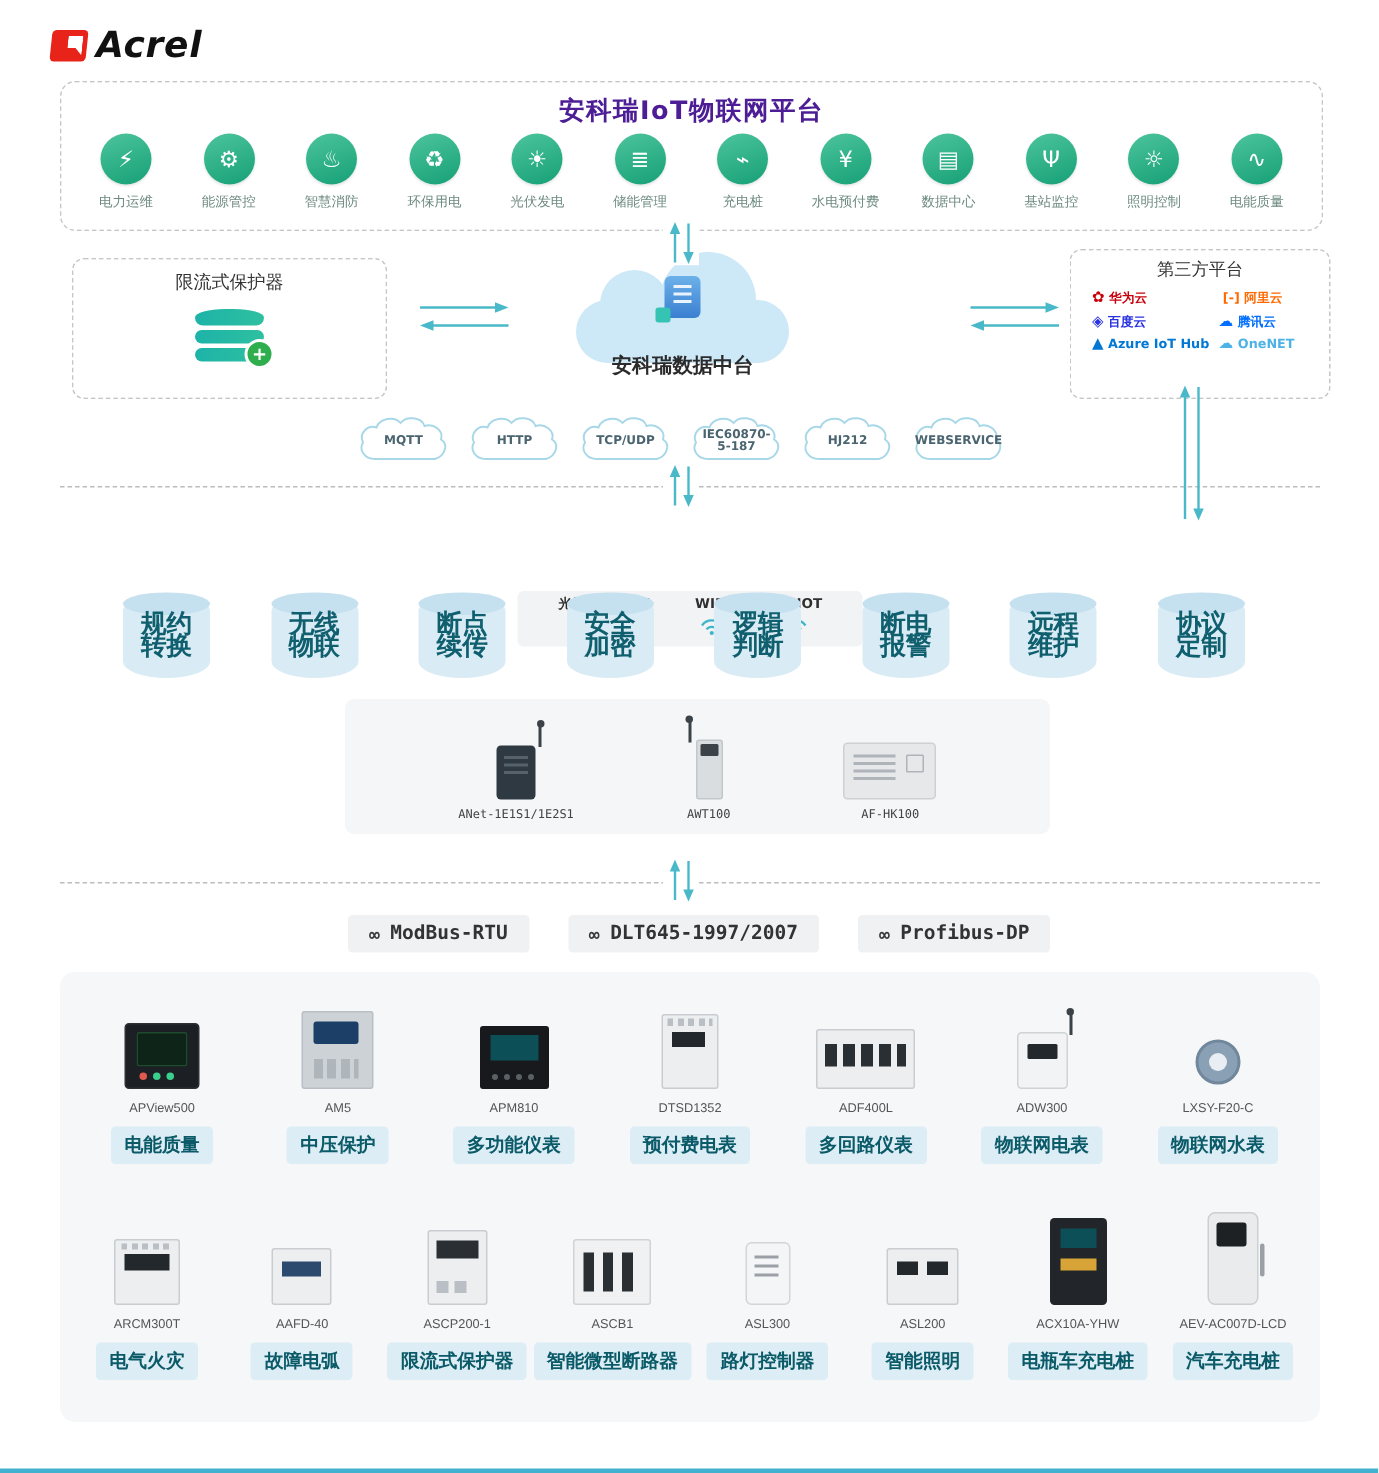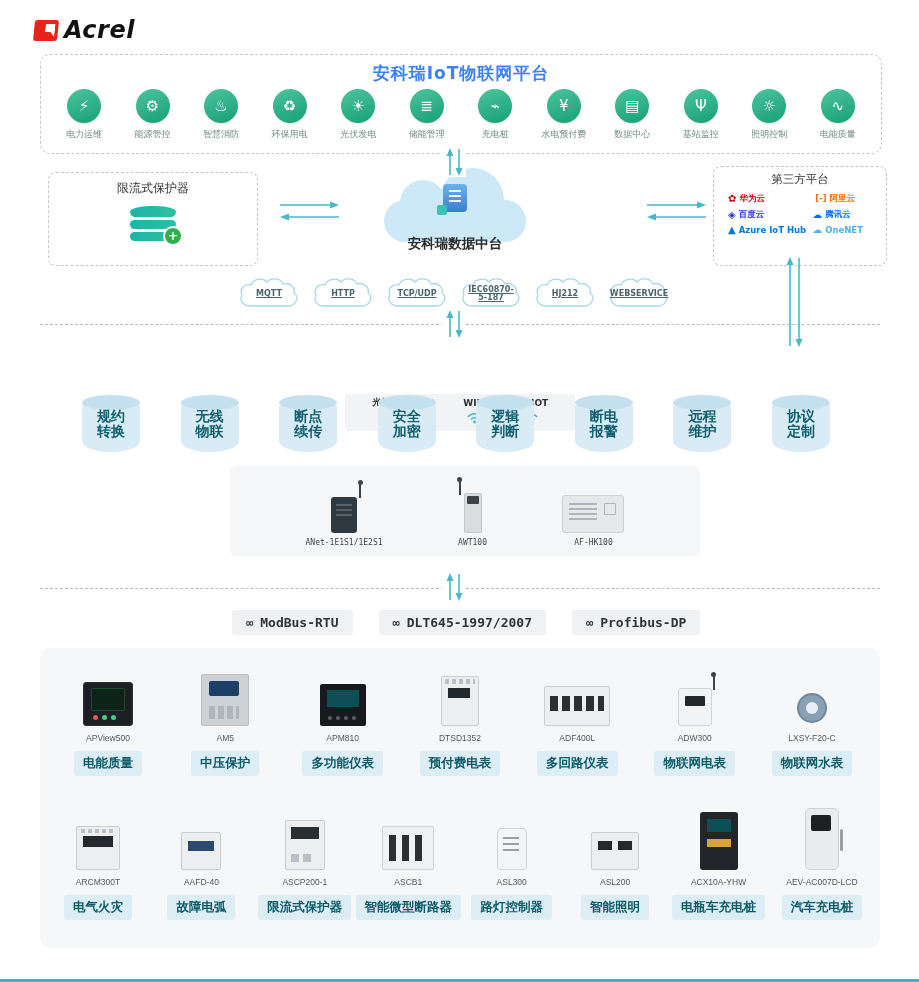--- a/index.html
+++ b/index.html
@@ -8,21 +8,21 @@
 
   
   .logo{position:absolute;left:34px;top:16px;display:flex;align-items:center;gap:6px;}
   .logo-flag{position:relative;width:24px;height:21px;background:#e8231a;border-radius:3px;transform:skewX(-6deg);}
   .logo-flag::after{content:"";position:absolute;right:3px;top:4px;width:10px;height:13px;background:#fff;
                     clip-path:polygon(0 0,100% 0,100% 100%,55% 62%,0 62%);}
   .logo-text{font-size:24px;font-weight:bold;font-style:italic;color:#111;letter-spacing:.5px;}
 
   
   .platform-box{position:absolute;left:40px;top:54px;width:840px;height:98px;border:1px dashed #c6c6c6;border-radius:10px;}
-  .platform-title{position:absolute;top:7px;left:0;width:100%;text-align:center;font-size:17px;font-weight:bold;color:#3b82f6;letter-spacing:1px;}
+  .platform-title{position:absolute;top:7px;left:0;width:100%;text-align:center;font-size:17px;font-weight:bold;color:#4c1d95;letter-spacing:1px;}
   .apps{position:absolute;left:12px;top:34px;width:816px;display:flex;justify-content:space-between;}
   .app{width:62px;display:flex;flex-direction:column;align-items:center;}
   .app-circle{width:34px;height:34px;border-radius:50%;background:linear-gradient(160deg,#4cc49c,#17a076);
               display:flex;align-items:center;justify-content:center;box-shadow:0 1px 2px rgba(0,0,0,.12);}
   .app-glyph{color:#fff;font-size:15px;line-height:1;}
   .app-label{margin-top:5px;font-size:9px;color:#6d8a80;white-space:nowrap;}
 
   
   .sub-box{position:absolute;border:1px dashed #c6c6c6;border-radius:8px;}
   .left-box{left:48px;top:172px;width:208px;height:92px;}
@@ -53,35 +53,35 @@
 
   
   .arrow-svg{position:absolute;z-index:3;}
   .arrow-svg line{stroke:#49b9c9;stroke-width:1.6;}
   .arrow-svg polygon{fill:#49b9c9;}
 
   
   .proto-clouds{position:absolute;left:236px;top:277px;width:436px;display:flex;justify-content:space-between;}
   .pcloud{position:relative;width:66px;height:34px;}
   .pcloud-label{position:absolute;inset:0;display:flex;align-items:center;justify-content:center;
-                font-size:8px;font-weight:bold;color:#4a6470;text-align:center;line-height:8.5px;padding:0 7px;text-decoration:underline;}
+                font-size:8px;font-weight:bold;color:#4a6470;text-align:center;line-height:8.5px;padding:0 7px;}
 
   .divider{position:absolute;left:40px;width:840px;border-top:1.5px dashed #bcbcbc;}
 
   
   .conn-bar{position:absolute;left:345px;top:347px;width:230px;height:37px;background:#f2f3f5;border-radius:4px;
             display:flex;align-items:center;justify-content:space-evenly;margin-top:47px;}
   .conn-item{display:flex;flex-direction:column;align-items:center;gap:1px;}
   .conn-label{font-size:9px;font-weight:bold;color:#2f2f2f;white-space:nowrap;}
 
   
   .cyl-row{position:absolute;left:82px;top:396px;width:748px;display:flex;justify-content:space-between;}
   .cyl{position:relative;width:58px;height:56px;background:#d9ebf5;border-radius:29px/11px;}
   .cyl::before{content:"";position:absolute;left:0;top:-1px;width:100%;height:15px;border-radius:50%;background:#c5e0ef;}
-  .cyl-text{position:relative;z-index:1;padding-top:13px;text-align:center;font-size:14px;font-weight:bold;color:#0f5f6e;line-height:15px;}
+  .cyl-text{position:relative;z-index:1;padding-top:13px;text-align:center;font-size:17px;font-weight:bold;color:#0f5f6e;line-height:15px;}
   .cyl-text span{display:block;}
 
   
   .gw-box{position:absolute;left:230px;top:466px;width:470px;height:90px;background:#f5f6f7;border-radius:6px;
           display:flex;justify-content:space-evenly;align-items:flex-end;padding-bottom:9px;box-sizing:border-box;}
   .gw{display:flex;flex-direction:column;align-items:center;}
   .gw-img{height:44px;display:flex;align-items:flex-end;margin-bottom:5px;position:relative;}
   .gw-label{font-family:"DejaVu Sans Mono","Liberation Mono",monospace;font-size:8px;color:#444;}
 
   

